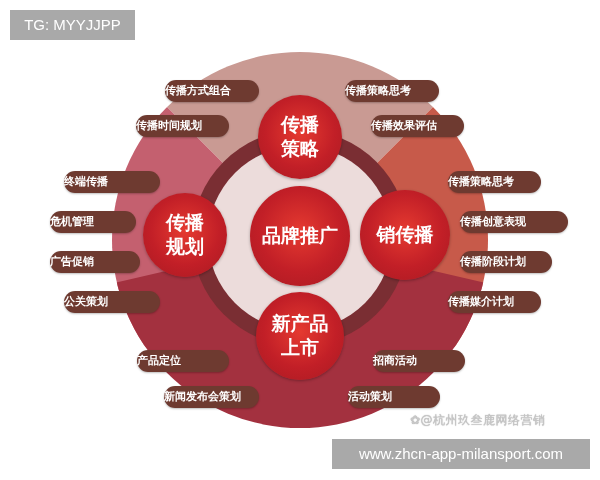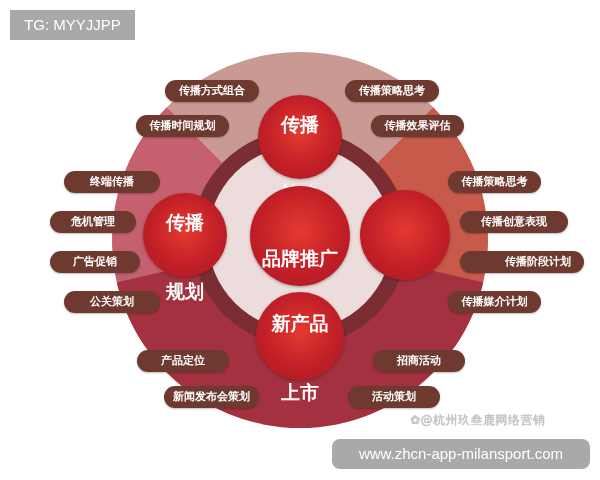--- a/index.html
+++ b/index.html
@@ -3,32 +3,32 @@
 <meta charset="utf-8">
 <style>
   html, body { margin:0; padding:0; }
   body { width:600px; height:480px; background:#ffffff; position:relative; overflow:hidden;
          font-family: "DejaVu Sans", "Liberation Sans", sans-serif; }
   .tag { position:absolute; left:10px; top:10px; height:30px; width:125px; background:#a9a9a9;
          color:#ffffff; font-size:15px; line-height:30px; text-align:center;
          font-family:"Liberation Sans", sans-serif; }
   .site { position:absolute; left:332px; top:439px; width:258px; height:30px; background:#a9a9a9;
           color:#ffffff; font-size:15px; line-height:30px; text-align:center;
-          font-family:"Liberation Sans", sans-serif;border-radius:8px; }
+          font-family:"Liberation Sans", sans-serif; }
   .wm { position:absolute; left:410px; top:412px; font-size:12px; color:#c8c8c8;
         text-shadow: 0 0 1px #999; letter-spacing:0.5px; }
   svg.diagram { position:absolute; left:0; top:0; }
   .pill { position:absolute; height:22px; border-radius:11px; background:#6e3a30;
-          color:#ffffff; font-size:11px; font-weight:bold; line-height:22px; text-align:center;
+          color:#ffffff; font-size:11px; font-weight:bold; line-height:22px; text-align:left;
           box-shadow: 0 1px 2px rgba(0,0,0,0.25); white-space:nowrap; }
   .node { position:absolute; border-radius:50%;
           background: radial-gradient(circle at 50% 45%, #e53a30 0%, #c21f27 55%, #a81a22 100%);
           color:#ffffff; font-weight:bold; display:flex; align-items:center; justify-content:center;
           text-align:center; line-height:1.25; box-shadow:0 1px 3px rgba(0,0,0,0.3); }
-  .node span { display:block;margin-top:45px; }
+  .node span { display:block; }
 </style>
 </head>
 <body>
 
 <div class="tag">TG: MYYJJPP</div>
 
 <svg class="diagram" width="600" height="480" viewBox="0 0 600 480">
   <defs>
     <clipPath id="bigc">
         <circle cx="300" cy="240" r="188"></circle>
@@ -55,20 +55,21 @@
     </div>
 </div>
 <div class="node" style="left:143px; top:193px; width:84px; height:84px; font-size:19px;">
   <div>
       <span>传播</span>
       <span>规划</span>
     </div>
 </div>
 <div class="node" style="left:360px; top:190px; width:90px; height:90px; font-size:19px;">
   <div>
+      <span>销传播</span>
     </div>
 </div>
 <div class="node" style="left:256px; top:292px; width:88px; height:88px; font-size:19px;">
   <div>
       <span>新产品</span>
       <span>上市</span>
     </div>
 </div>
 <div class="node" style="left:250px; top:186px; width:100px; height:100px; font-size:19px;">
   <span>品牌推广</span>
@@ -79,21 +80,21 @@
 <div class="pill" style="left:345px; top:80px; width:94px;">传播策略思考</div>
 <div class="pill" style="left:371px; top:115px; width:93px;">传播效果评估</div>
 
 <div class="pill" style="left:64px; top:171px; width:96px;">终端传播</div>
 <div class="pill" style="left:50px; top:211px; width:86px;">危机管理</div>
 <div class="pill" style="left:50px; top:251px; width:90px;">广告促销</div>
 <div class="pill" style="left:64px; top:291px; width:96px;">公关策划</div>
 
 <div class="pill" style="left:448px; top:171px; width:93px;">传播策略思考</div>
 <div class="pill" style="left:460px; top:211px; width:108px;">传播创意表现</div>
-<div class="pill" style="left:460px; top:251px; width:92px;padding-left:32px;">传播阶段计划</div>
+<div class="pill" style="left:460px; top:251px; width:92px;">传播阶段计划</div>
 <div class="pill" style="left:448px; top:291px; width:93px;">传播媒介计划</div>
 
 <div class="pill" style="left:137px; top:350px; width:92px;">产品定位</div>
 <div class="pill" style="left:164px; top:386px; width:95px;">新闻发布会策划</div>
 <div class="pill" style="left:373px; top:350px; width:92px;">招商活动</div>
 <div class="pill" style="left:348px; top:386px; width:92px;">活动策划</div>
 
 <div class="wm">✿@杭州玖叁鹿网络营销</div>
 <div class="site">www.zhcn-app-milansport.com</div>
 

